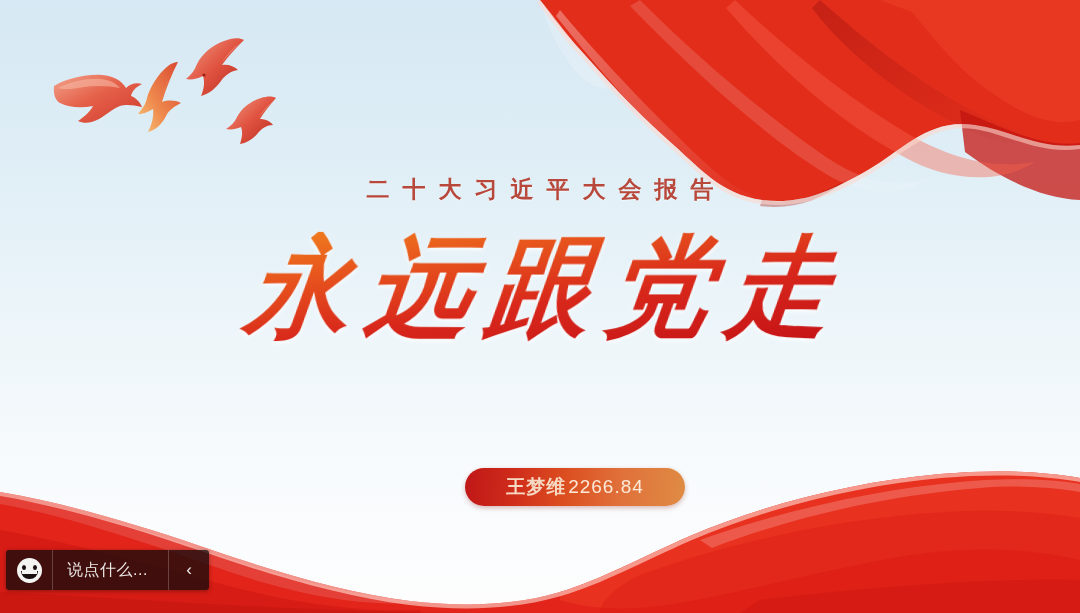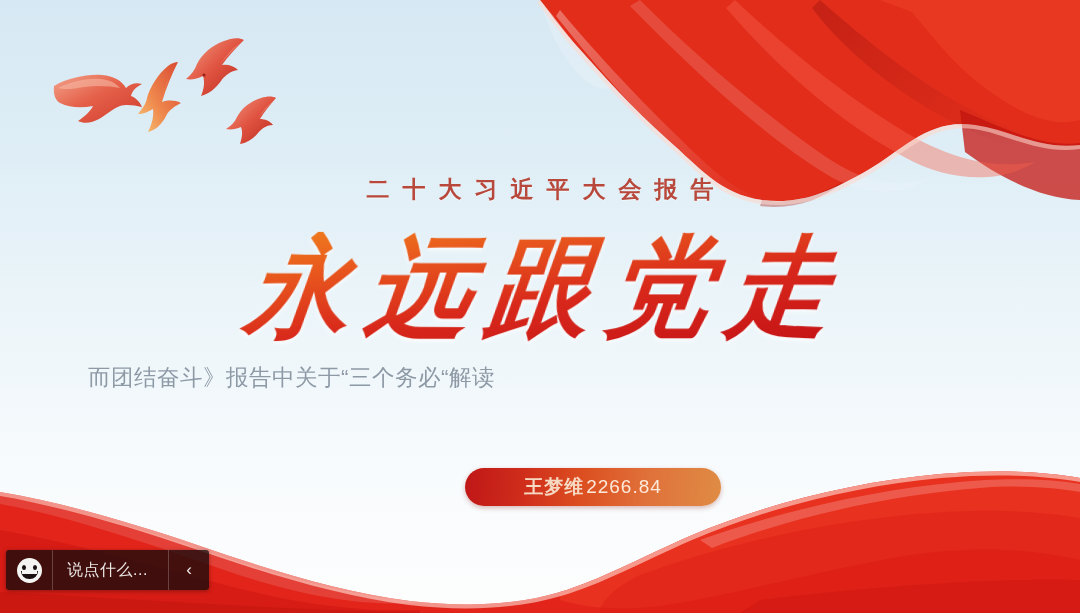--- a/index.html
+++ b/index.html
@@ -95,21 +95,21 @@
     font-size: 22.5px;
     line-height: 36px;
     letter-spacing: .5px;
   }
   #subtitle .l2 { display: block; }
   
   #author-badge {
     position: absolute;
     left: 465px;
     top: 468px;
-    width: 256px;
+    width: 220px;
     height: 38px;
     border-radius: 19px;
     z-index: 12;
     background: linear-gradient(95deg, #bf1717 0%, #cf2c1b 22%, #dc4f20 46%, #e0703a 70%, #df8c44 100%);
     box-shadow: 0 2px 5px rgba(140,30,20,.3);
     display: flex;
     align-items: center;
     justify-content: center;
     gap: 2px;
     color: #fbe6d2;
@@ -337,21 +337,20 @@
     </g>
   </svg>
 
   <div id="eyebrow">二十大习近平大会报告</div>
 
   <div id="headline-wrap">
     <div id="headline">永远跟党走</div>
   </div>
 
   <div id="subtitle">
-    <span class="l2">而团结奋斗》报告中关于“三个务必“解读</span>
   </div>
 
   <div id="author-badge">
     <span class="bname">王梦维</span>
     <span class="bdate">2266.84</span>
   </div>
 
   <div id="comment-bar">
     <div id="emoji-cell">
       <div id="emoji-face">

